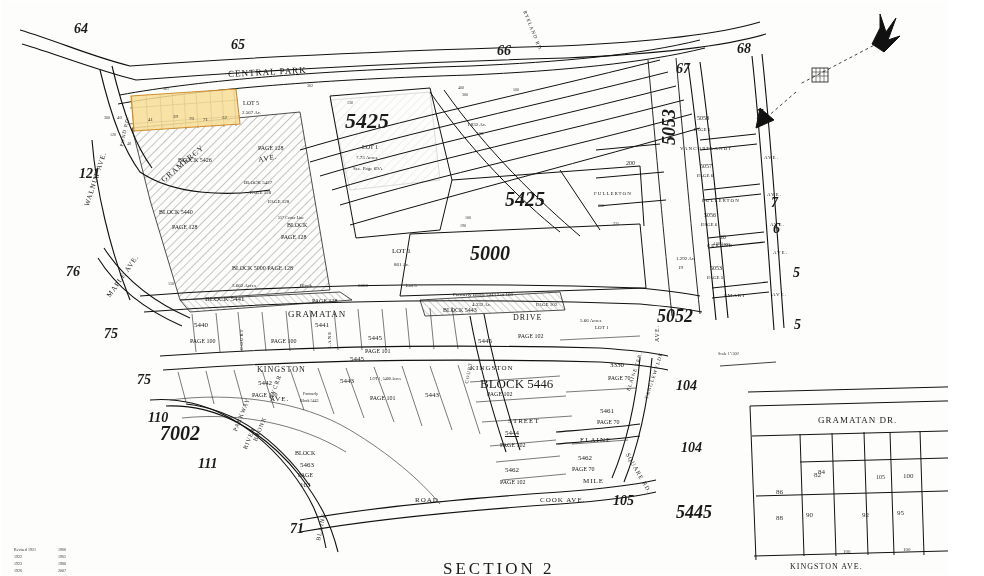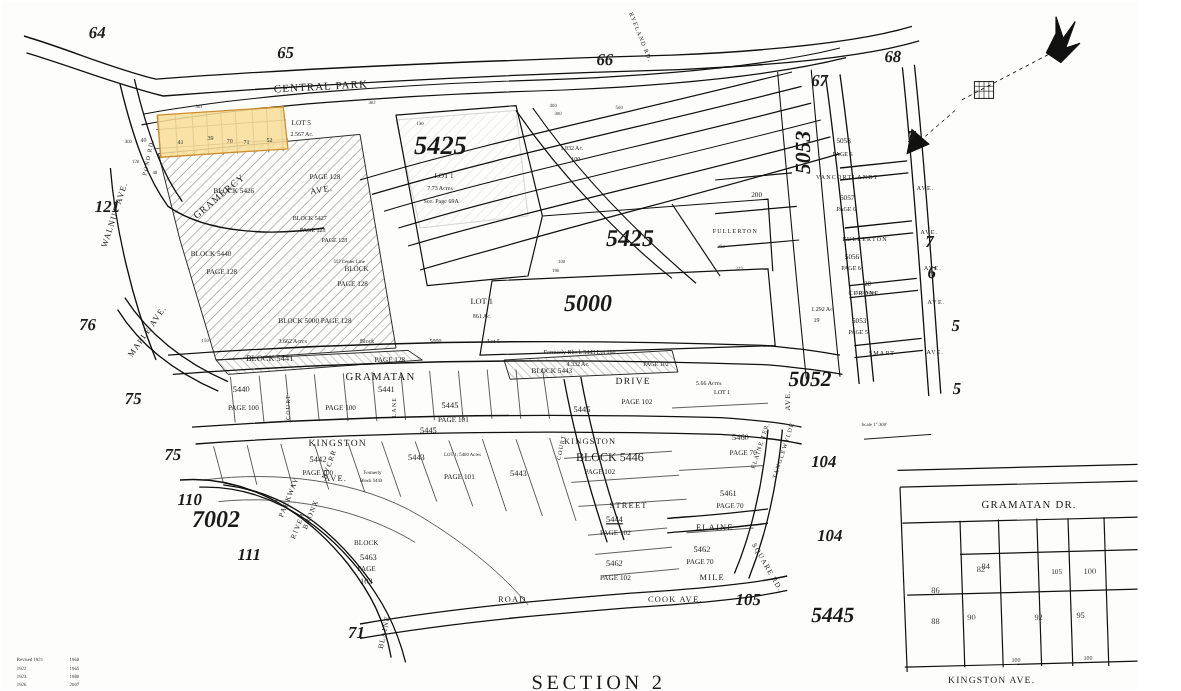--- a/index.html
+++ b/index.html
@@ -359,23 +359,23 @@
       <div class="lbl tiny" style="left: 271px; top: 338px; font-size: 6px;">PAGE 100</div>
       <div class="lbl tiny" style="left: 368px; top: 335px; font-size: 7px;">5445</div>
       <div class="lbl tiny" style="left: 365px; top: 348px; font-size: 6px;">PAGE 101</div>
       <div class="lbl tiny" style="left: 350px; top: 356px; font-size: 7px;">5445</div>
       <div class="lbl tiny" style="left: 340px; top: 378px; font-size: 7px;">5443</div>
       <div class="lbl tiny" style="left: 370px; top: 395px; font-size: 6px;">PAGE 101</div>
       <div class="lbl tiny" style="left: 425px; top: 392px; font-size: 7px;">5443</div>
       <div class="lbl tiny" style="left: 370px; top: 377px; font-size: 4px;">LOT 1, 5400 Acres</div>
       <div class="lbl tiny" style="left: 478px; top: 338px; font-size: 7px;">5445</div>
       <div class="lbl tiny" style="left: 518px; top: 333px; font-size: 6px;">PAGE 102</div>
-      <div class="lbl tiny" style="left: 480px; top: 377px; font-size: 10px;">BLOCK   5446</div>
+      <div class="lbl tiny" style="left: 480px; top: 377px; font-size: 13px;">BLOCK   5446</div>
       <div class="lbl tiny" style="left: 487px; top: 391px; font-size: 6px;">PAGE 102</div>
-      <div class="lbl tiny" style="left: 610px; top: 362px; font-size: 7px;">5460</div>
+      <div class="lbl tiny" style="left: 610px; top: 362px; font-size: 7px;">3330</div>
       <div class="lbl tiny" style="left: 608px; top: 375px; font-size: 6px;">PAGE 70</div>
       <div class="lbl tiny" style="left: 600px; top: 408px; font-size: 7px;">5461</div>
       <div class="lbl tiny" style="left: 597px; top: 419px; font-size: 6px;">PAGE 70</div>
       <div class="lbl tiny" style="left: 578px; top: 455px; font-size: 7px;">5462</div>
       <div class="lbl tiny" style="left: 572px; top: 466px; font-size: 6px;">PAGE 70</div>
       <div class="lbl tiny" style="left: 258px; top: 380px; font-size: 7px;">5442</div>
       <div class="lbl tiny" style="left: 252px; top: 392px; font-size: 6px;">PAGE 100</div>
       <div class="lbl tiny" style="left: 505px; top: 430px; font-size: 7px; text-decoration: underline;">5444</div>
       <div class="lbl tiny" style="left: 500px; top: 442px; font-size: 6px;">PAGE 102</div>
       <div class="lbl tiny" style="left: 505px; top: 467px; font-size: 7px;">5462</div>

